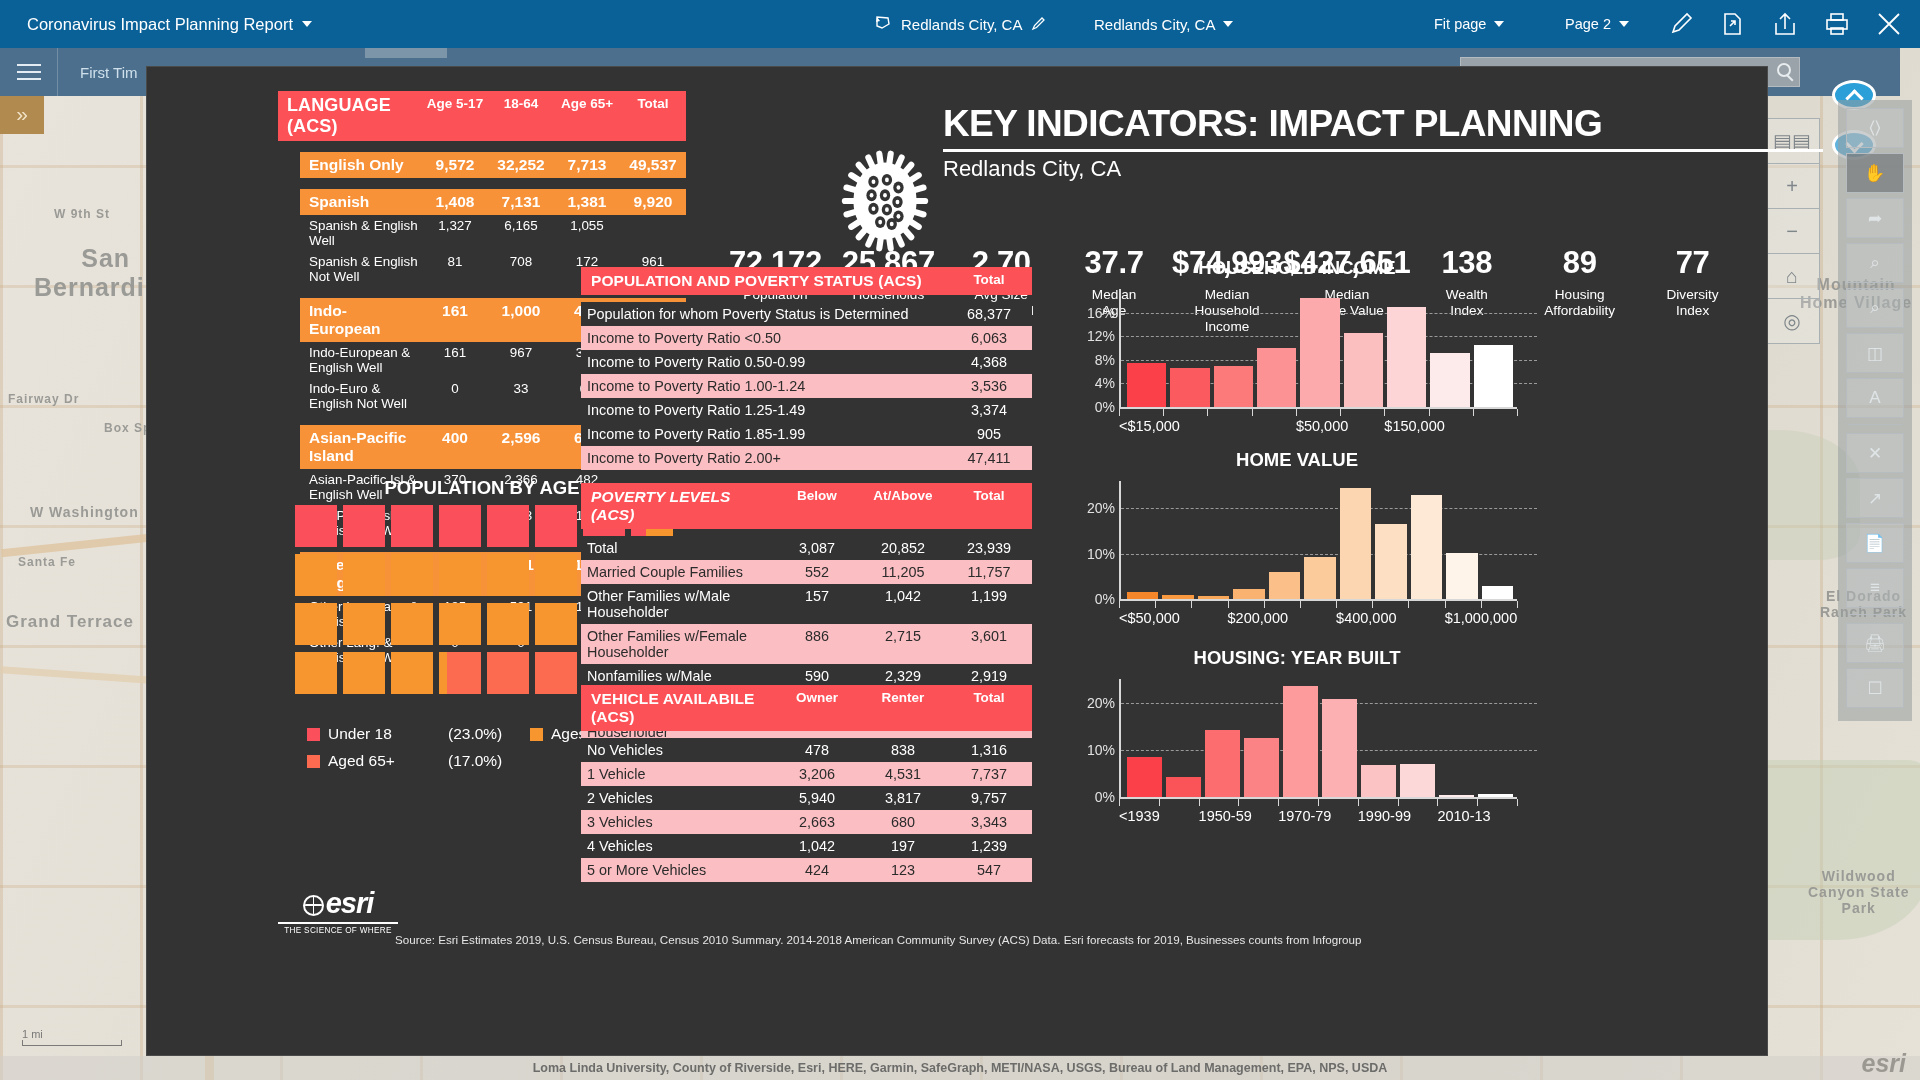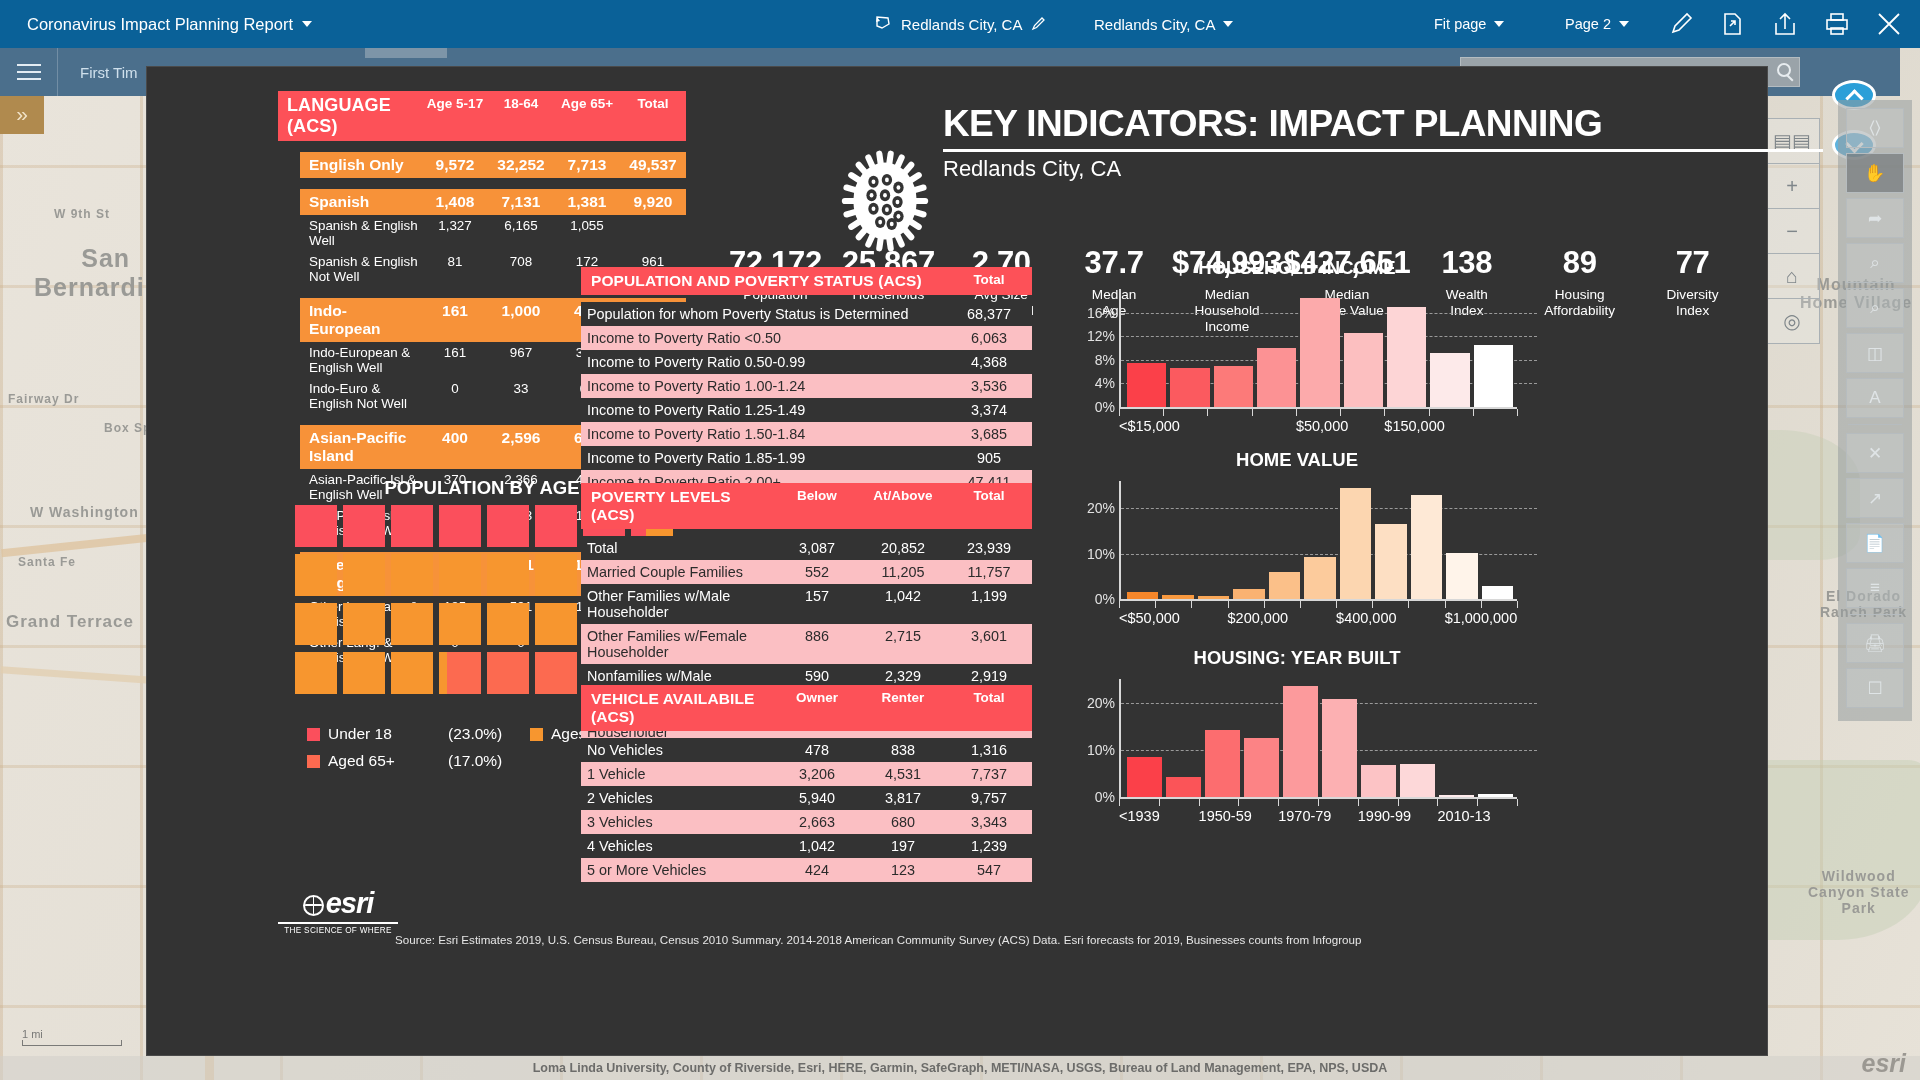--- a/index.html
+++ b/index.html
@@ -680,37 +680,33 @@
         <div class="c" style="width: 86px;">4,368</div>
       </div>
       <div class="trow alt-b">
         <div class="c0">Income to Poverty Ratio 1.00-1.24</div>
         <div class="c" style="width: 86px;">3,536</div>
       </div>
       <div class="trow alt-a">
         <div class="c0">Income to Poverty Ratio 1.25-1.49</div>
         <div class="c" style="width: 86px;">3,374</div>
       </div>
-      <div class="trow alt-b">
-        <div class="c0">Income to Poverty Ratio 1.50-1.84</div>
-        <div class="c" style="width: 86px;">3,685</div>
-      </div>
       <div class="trow alt-a">
         <div class="c0">Income to Poverty Ratio 1.85-1.99</div>
         <div class="c" style="width: 86px;">905</div>
       </div>
       <div class="trow alt-b">
         <div class="c0">Income to Poverty Ratio 2.00+</div>
         <div class="c" style="width: 86px;">47,411</div>
       </div>
     </div>
 
   <div class="tbl" id="tbl-lev">
       <div class="thead">
-        <div class="th0" style="font-size: 15.5px;">POVERTY LEVELS (ACS)</div>
+        <div class="th0" style="font-size: 15.5px; font-style: italic;">POVERTY LEVELS (ACS)</div>
         <div class="th" style="width: 86px;">Below</div>
         <div class="th" style="width: 86px;">At/Above</div>
         <div class="th" style="width: 86px;">Total</div>
       </div>
       <div style="height: 7px;"></div>
       <div class="trow alt-a">
         <div class="c0">Total</div>
         <div class="c" style="width: 86px;">3,087</div>
         <div class="c" style="width: 86px;">20,852</div>
         <div class="c" style="width: 86px;">23,939</div>

